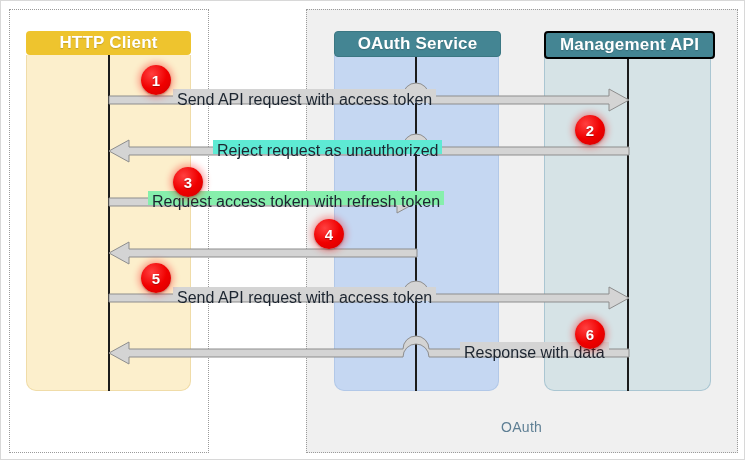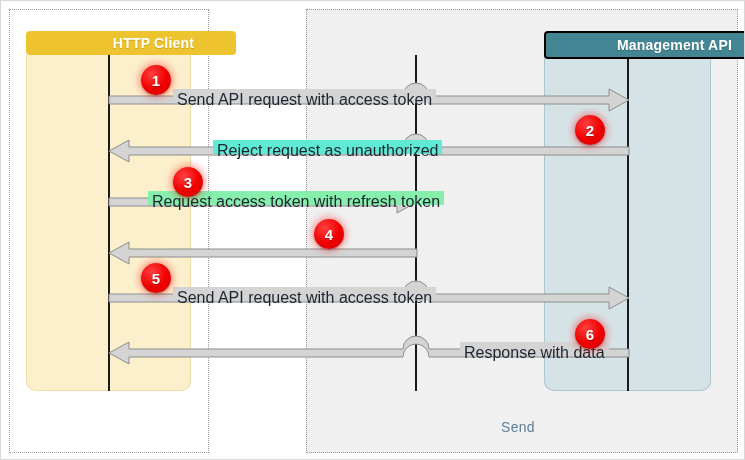--- a/index.html
+++ b/index.html
@@ -50,27 +50,26 @@
   .p-head {
     position: absolute;
     left: 0; top: 0;
     width: 100%;
     height: 24px;
     border-radius: 4px;
     display: flex;
     align-items: center;
     justify-content: center;
     color: #ffffff;
-    font-size: 14px;
+    font-size: 17px;
     font-weight: bold;
     letter-spacing: .2px;
     white-space: nowrap;
     z-index: 4;
     text-shadow: 0 1px 1px rgba(0,0,0,.18);
-    padding-left: 45px;
   }
   .p-body {
     position: absolute;
     left: 10px;
     top: 24px;
     width: calc(100% - 20px);
     border-radius: 0 0 10px 10px;
     box-sizing: border-box;
     z-index: 1;
   }
@@ -151,27 +150,31 @@
     text-shadow: 0 1px 1px rgba(0,0,0,.30);
   }
 </style>
 </head>
 <body>
 
 <div id="canvas">
 
   <div class="group-box" id="group-client"></div>
   <div class="group-box" id="group-edge"></div>
-  <div class="group-label" id="edge-label">Send</div>
+  <div class="group-label" id="edge-label">OAuth</div>
 
   <div class="participant" id="participant-client">
     <div class="p-body"></div>
     <div class="p-head">HTTP Client</div>
   </div>
 
+  <div class="participant" id="participant-oauth">
+    <div class="p-body"></div>
+    <div class="p-head">OAuth Service</div>
+  </div>
 
   <div class="participant" id="participant-mgmt">
     <div class="p-body"></div>
     <div class="p-head">Management API</div>
   </div>
 
   <div class="lifeline" id="lifeline-client"></div>
   <div class="lifeline" id="lifeline-oauth"></div>
   <div class="lifeline" id="lifeline-mgmt"></div>
 

